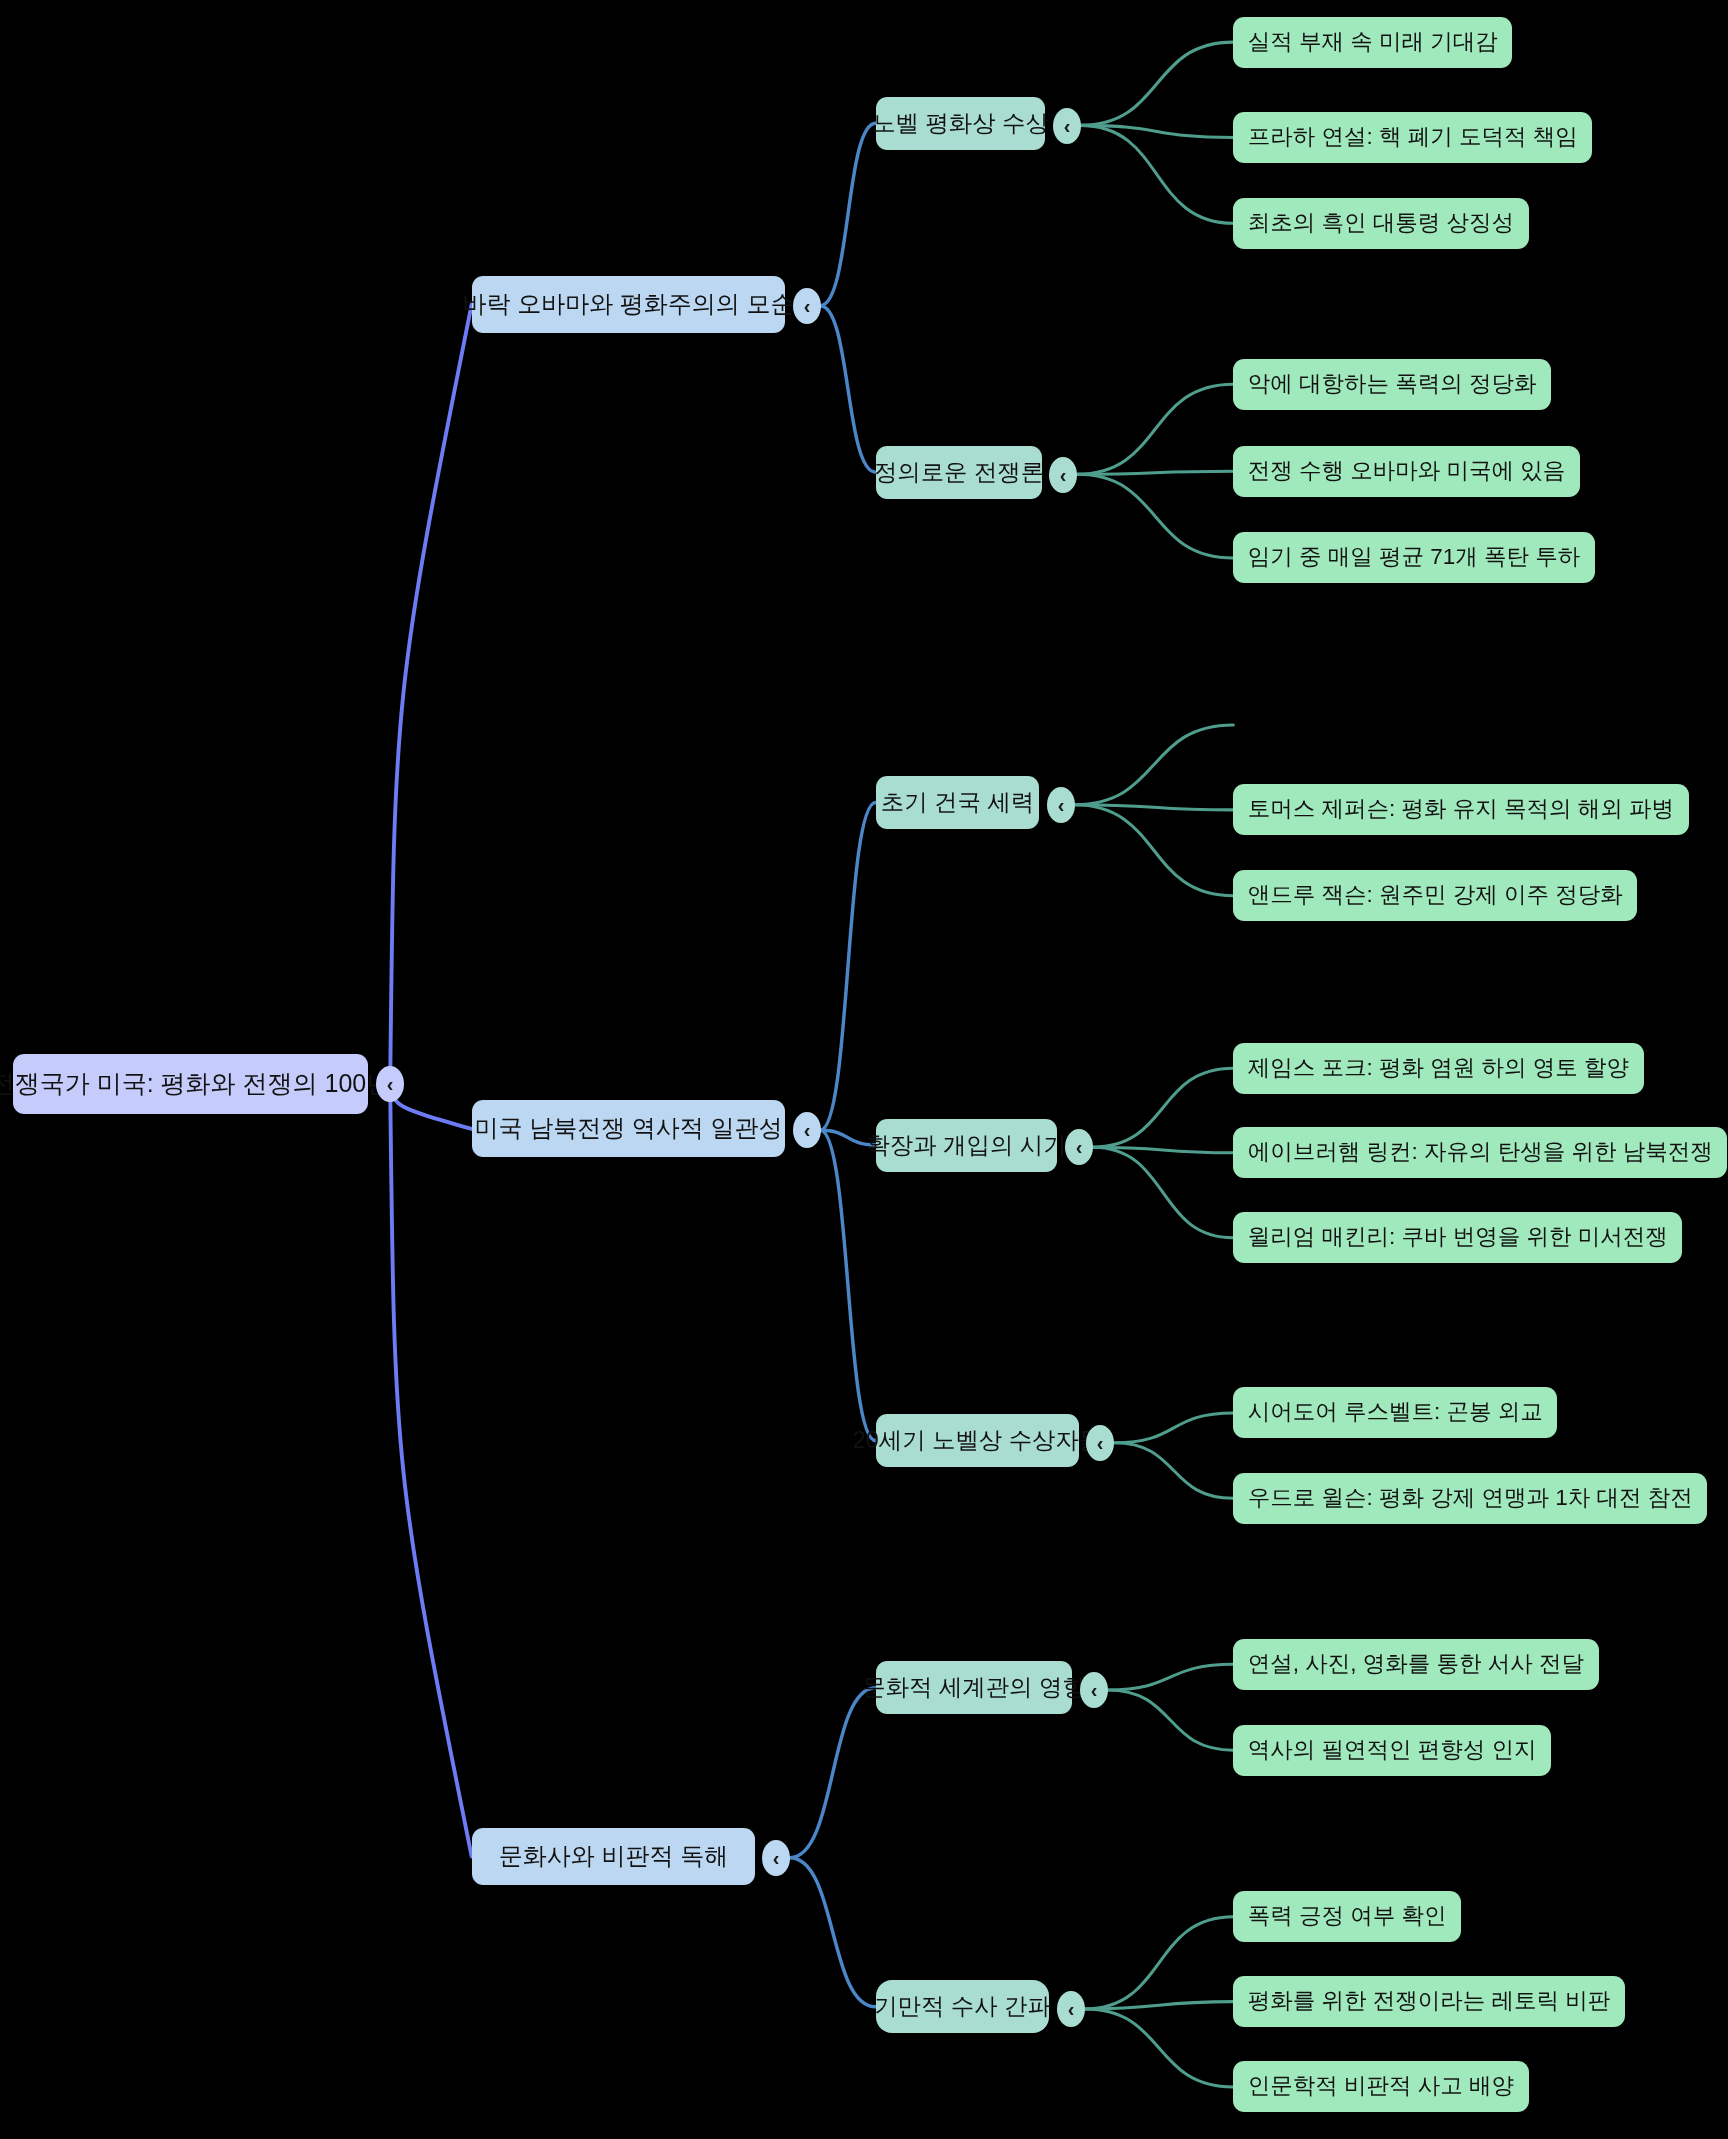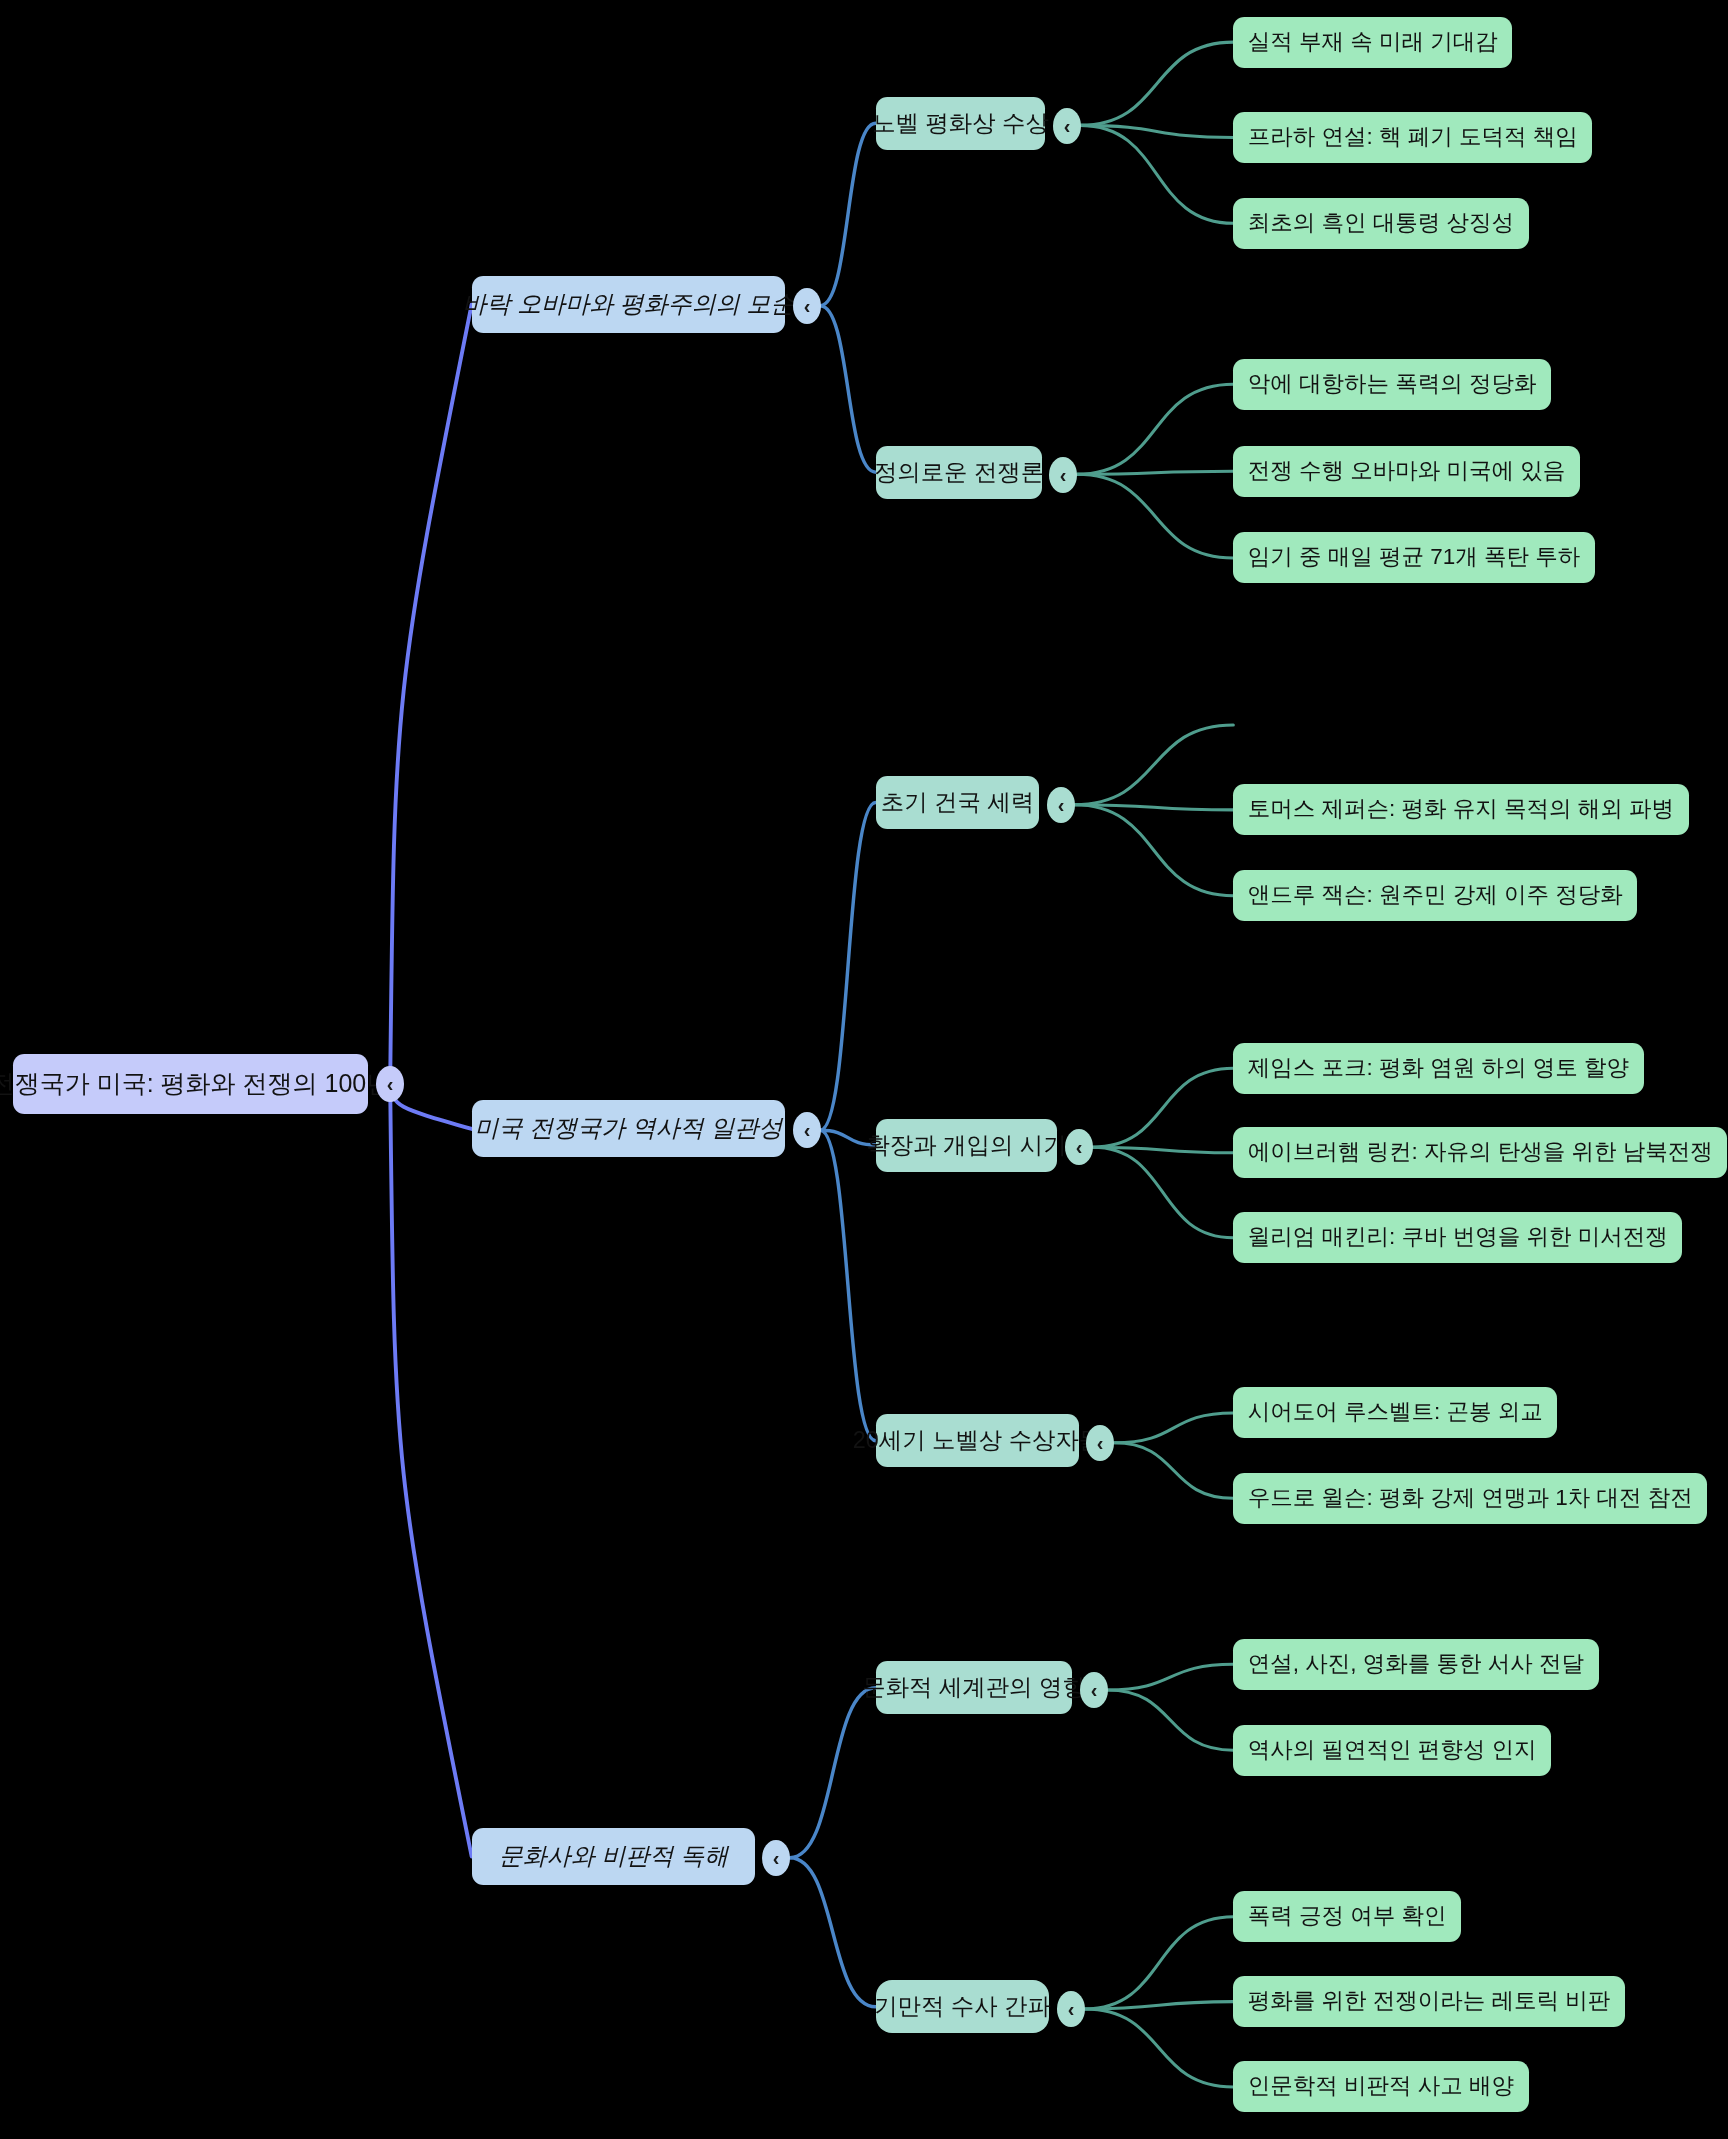--- a/index.html
+++ b/index.html
@@ -14,21 +14,21 @@
     position:absolute;
     box-sizing:border-box;
     display:flex;align-items:center;justify-content:center;
     border-radius:11.3px;
     color:#121212;
     white-space:nowrap;
     line-height:1.1;
     padding:0 14.7px;
   }
   .node-root{background:#c5cbfa;font-size:25px;height:60px;}
-  .node-l1{background:#bcd7f2;font-size:24px;height:57px;font-style:italic;}
+  .node-l1{background:#bcd7f2;font-size:24px;height:57px;}
   .node-l2{background:#a9ddd1;font-size:23.4px;height:53px;}
   .node-leaf{background:#a0e9bd;font-size:22.5px;height:51px;}
 
   .toggle{
     position:absolute;
     width:28px;height:36px;
     border-radius:50%;
     display:flex;align-items:center;justify-content:center;
     font-size:20px;font-weight:700;color:#1a1a1a;
     line-height:1;
@@ -84,21 +84,21 @@
   </div>
 
   <div class="node node-l1" style="left:472px;top:276px;width:313px;">
     <span>바락 오바마와 평화주의의 모순</span>
   </div>
   <div class="toggle toggle-l1" style="left:793px;top:288px;">
     <span>‹</span>
   </div>
 
   <div class="node node-l1" style="left:472px;top:1100px;width:313px;">
-    <span>미국 전쟁국가 역사적 일관성</span>
+    <span>미국 남북전쟁 역사적 일관성</span>
   </div>
   <div class="toggle toggle-l1" style="left:793px;top:1112px;">
     <span>‹</span>
   </div>
 
   <div class="node node-l1" style="left:472px;top:1828px;width:283px;">
     <span>문화사와 비판적 독해</span>
   </div>
   <div class="toggle toggle-l1" style="left:762px;top:1840px;">
     <span>‹</span>

